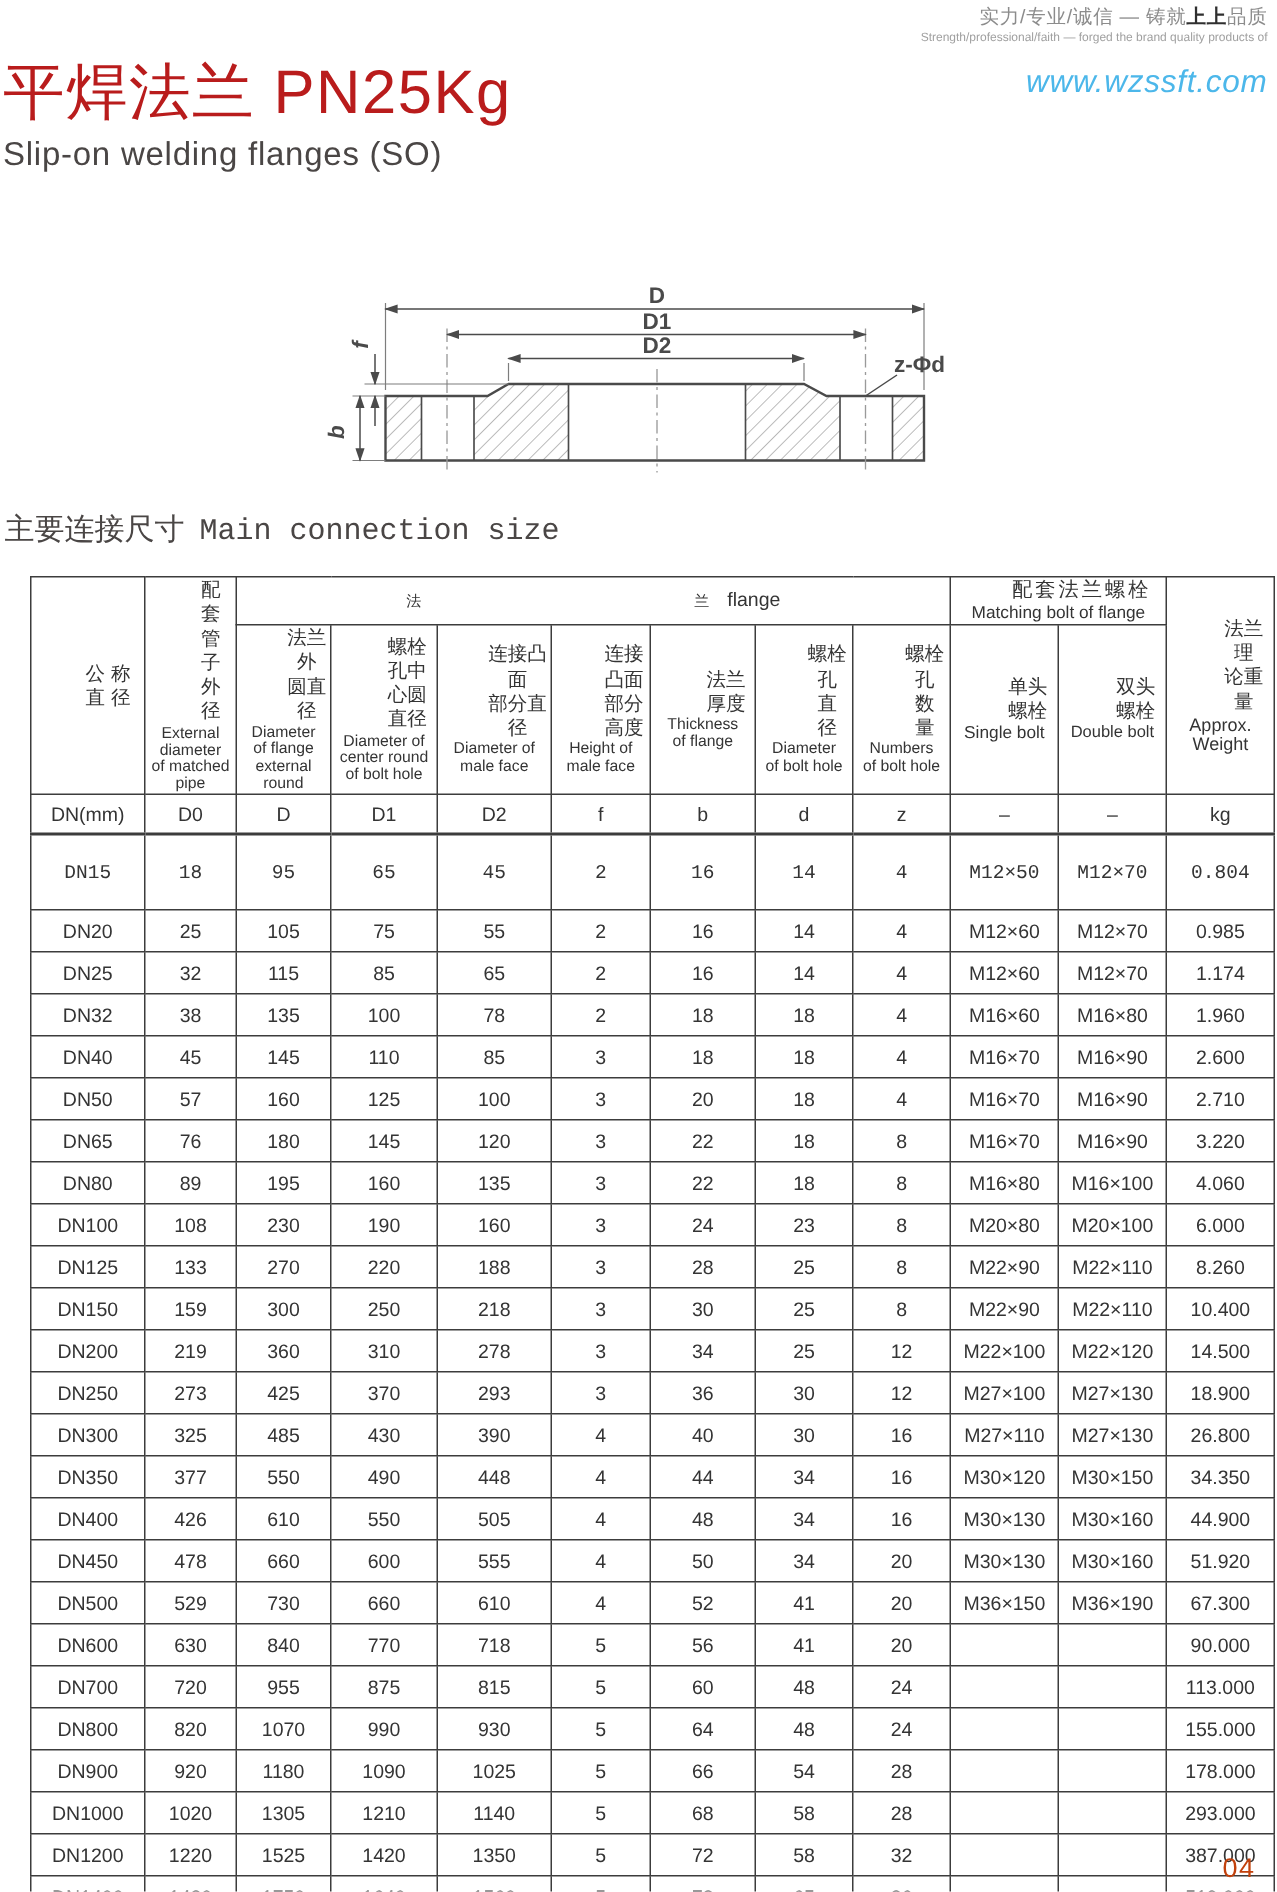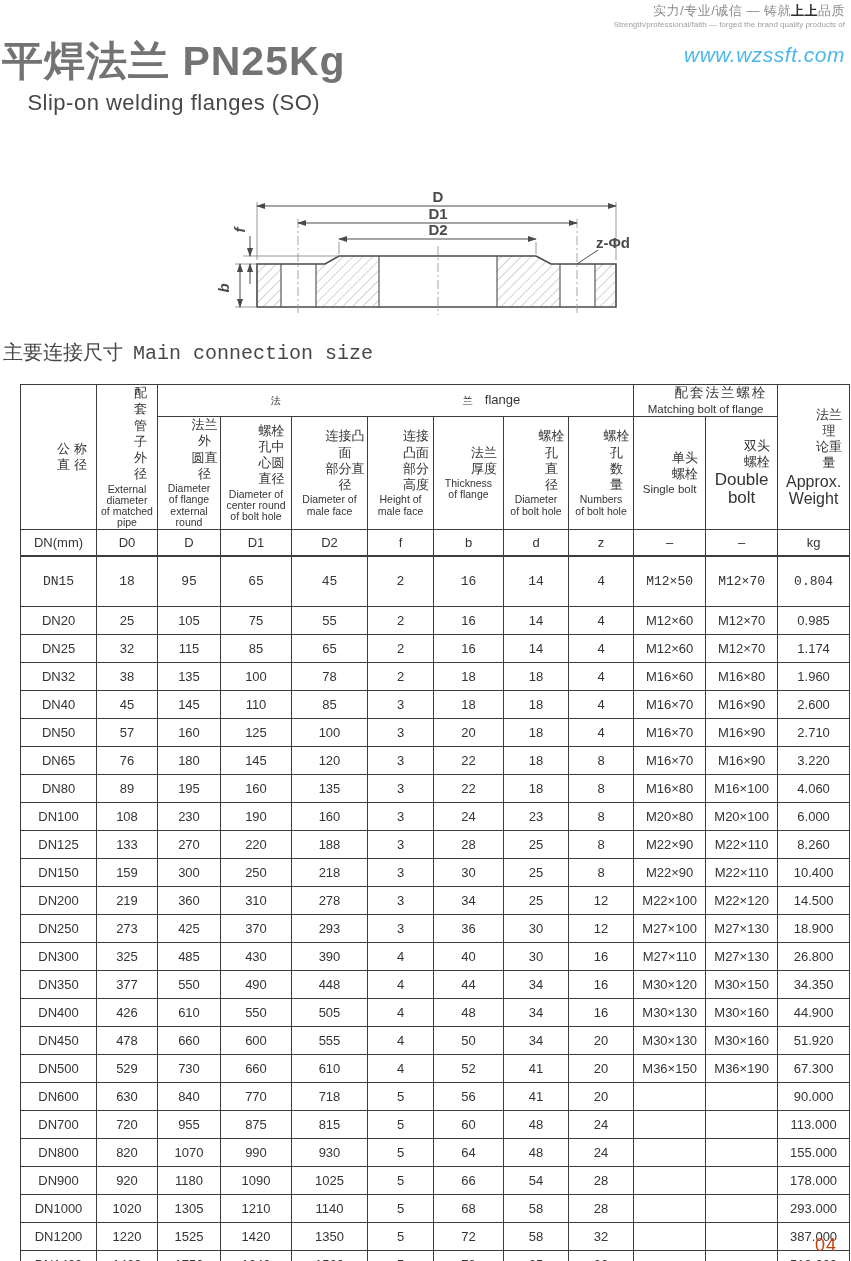--- a/index.html
+++ b/index.html
@@ -8,22 +8,22 @@
     font-family:"Liberation Sans","DejaVu Sans",sans-serif;color:#3a3a3a;
   }
   
   .brand{position:absolute;top:4px;right:6px;text-align:right;line-height:1.15;}
   .brand .cn-line{font-size:13px;color:#8c8c8c;letter-spacing:.5px;}
   .brand .cn-line b{color:#2f2f2f;font-weight:700;}
   .brand .en-line{font-size:8px;color:#a0a0a0;margin-top:1px;}
   .brand .site{font-size:21px;font-style:italic;color:#4cb7ea;margin-top:14px;letter-spacing:.5px;}
   
   .titleblock{position:absolute;top:40px;left:2px;}
-  .titleblock .t1{font-size:41px;font-weight:700;color:#737373;letter-spacing:1px;line-height:1.05;}
-  .titleblock .t2{font-size:22px;color:#4a4645;margin-top:7px;letter-spacing:.5px;text-align:center;}
+  .titleblock .t1{font-size:41px;font-weight:400;color:#b91c1c;letter-spacing:1px;line-height:1.05;}
+  .titleblock .t2{font-size:22px;color:#4a4645;margin-top:7px;letter-spacing:.5px;}
   
   .diagram{position:absolute;top:188px;left:213px;width:440px;height:135px;}
   
   .section{position:absolute;top:339px;left:3px;font-size:20px;color:#4a4645;font-family:Liberation Mono, monospace;}
   .section .s-en{margin-left:10px;}
   
   table.spec{
     position:absolute;top:384px;left:20px;width:829px;
     border-collapse:collapse;table-layout:fixed;
     font-size:13px;color:#343434;text-align:center;
@@ -160,21 +160,21 @@
 pipe</div>
         </th>
       <th colspan="7"><span class="fg-cn">法兰</span><span class="fg-en">flange</span></th>
       <th colspan="2" class="bolt-head">
           <div class="cn ls1">配套法兰螺栓</div>
           <div class="en" style="font-size:11.5px">Matching bolt of flange</div>
         </th>
       <th rowspan="2">
           <div class="cn">法兰理
 论重量</div>
-          <div class="en" style="font-size:16px">Approx.
+          <div class="en" style="font-size:12px">Approx.
 Weight</div>
         </th>
     </tr>
     <tr class="h-sub">
       <th>
           <div class="cn">法兰外
 圆直径</div>
           <div class="en">Diameter
 of flange
 external
@@ -215,21 +215,21 @@
 数 量</div>
           <div class="en">Numbers
 of bolt hole</div>
         </th>
       <th>
           <div class="cn">单头螺栓</div>
           <div class="en" style="font-size:11.5px">Single bolt</div>
         </th>
       <th>
           <div class="cn">双头螺栓</div>
-          <div class="en" style="font-size:17px">Double bolt</div>
+          <div class="en" style="font-size:11px">Double bolt</div>
         </th>
     </tr>
     <tr class="h-sym">
       <td>DN(mm)</td>
       <td>D0</td>
       <td>D</td>
       <td>D1</td>
       <td>D2</td>
       <td>f</td>
       <td>b</td>

